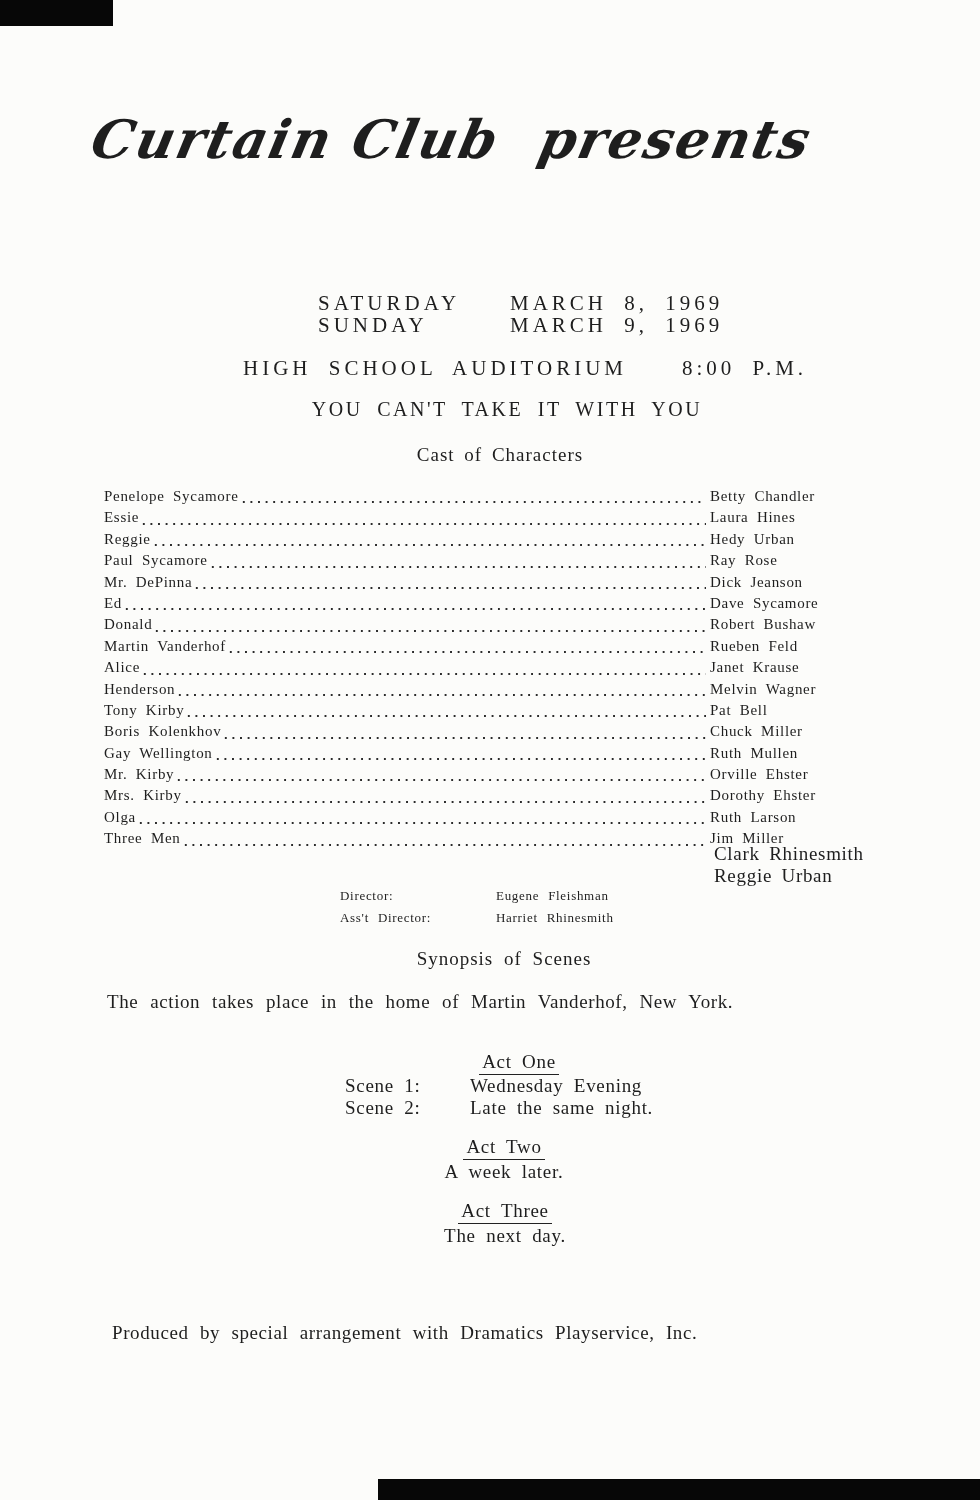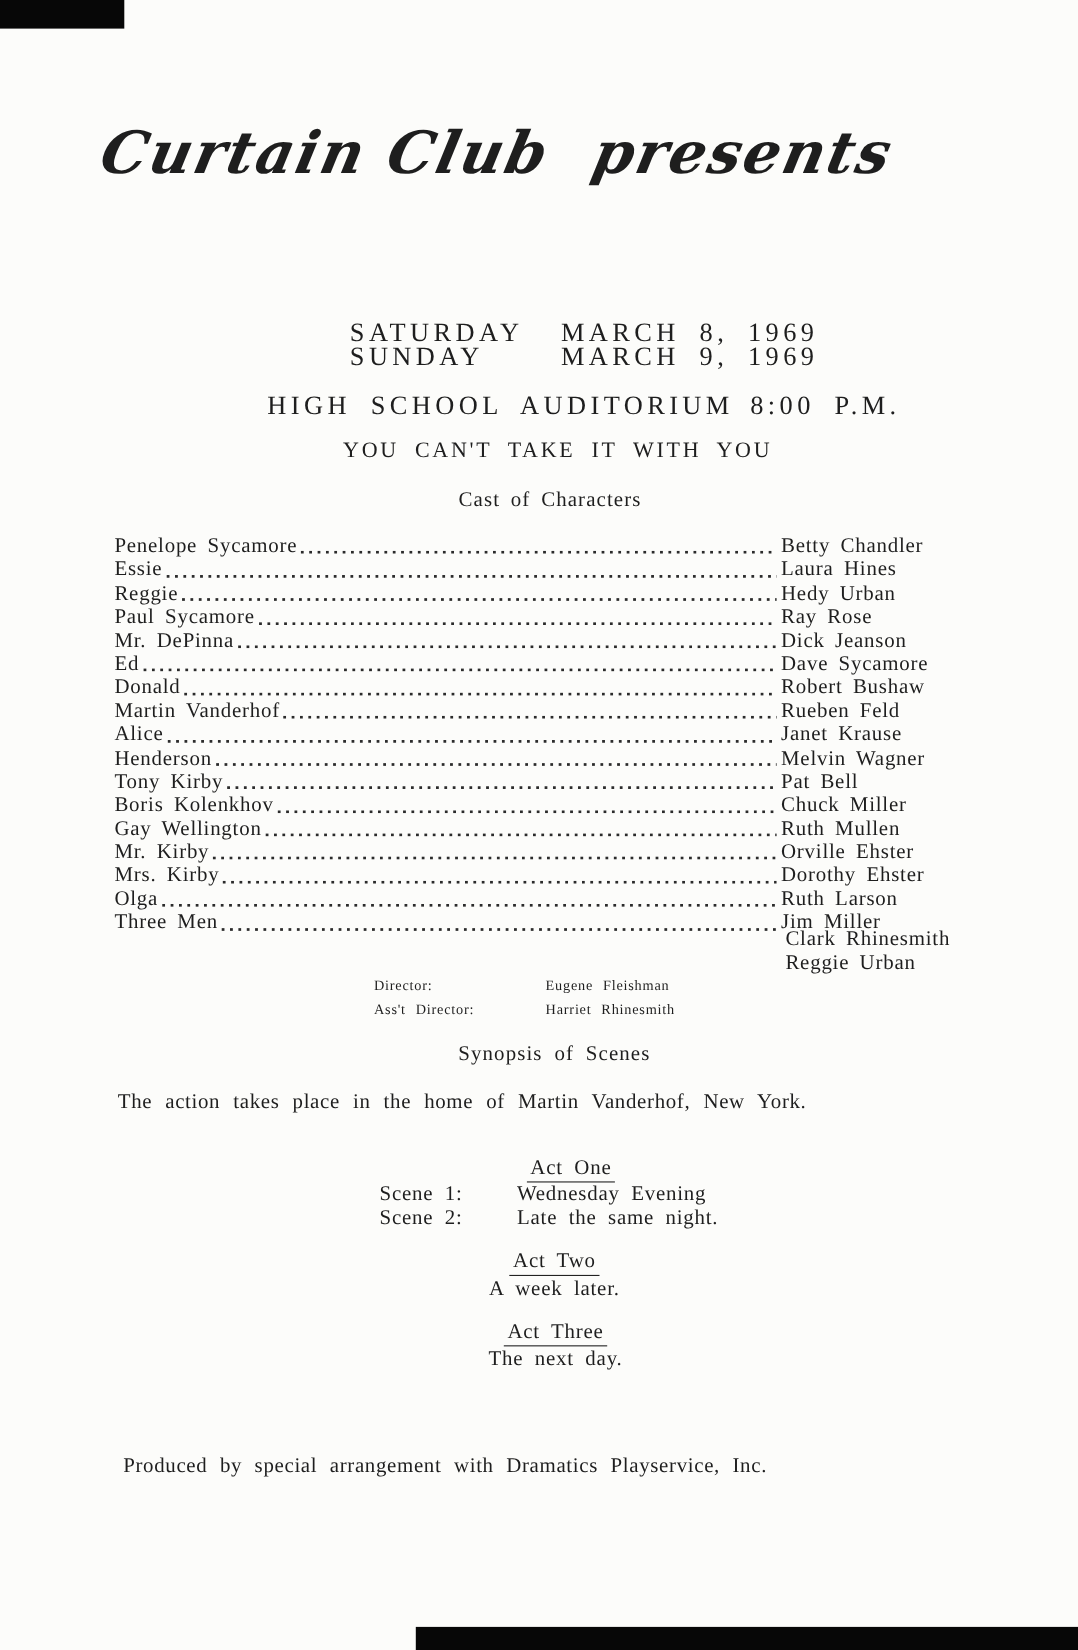--- a/index.html
+++ b/index.html
@@ -15,40 +15,40 @@
 
   
   .script-title{
     position:absolute;left:86px;top:108px;
     font-family:"DejaVu Serif", serif;
     font-style:italic;font-weight:700;font-size:53px;
     letter-spacing:2px;white-space:pre;
     transform:skewX(-12deg);transform-origin:left bottom;
   }
 
-  .tw{letter-spacing:4px;word-spacing:8px;font-size:24px;white-space:nowrap;}
+  .tw{letter-spacing:4px;word-spacing:8px;font-size:21px;white-space:nowrap;}
 
   .dates{position:absolute;left:318px;top:292px;line-height:22px;}
   .date-row{display:flex;}
   .date-day{width:192px;}
 
   .venue-line{position:absolute;left:16px;top:356px;width:980px;height:24px;}
   .venue{position:absolute;left:227px;}
   .time{position:absolute;left:666px;}
 
   .show-title{
     position:absolute;left:17px;top:398px;width:980px;text-align:center;
     font-size:20px;letter-spacing:2.5px;word-spacing:7px;
   }
   .cast-heading{
     position:absolute;left:10px;top:444px;width:980px;text-align:center;
     font-size:19px;letter-spacing:1px;word-spacing:4px;
   }
 
-  .cast-list{position:absolute;left:104px;top:486px;width:786px;font-size:19px;letter-spacing:.7px;word-spacing:4px;}
+  .cast-list{position:absolute;left:104px;top:486px;width:786px;font-size:15px;letter-spacing:.7px;word-spacing:4px;}
   .cast-row{display:flex;height:21.4px;line-height:21.4px;}
   .char{white-space:nowrap;}
   .actor{width:180px;white-space:nowrap;}
   .leader{
     flex:1;margin:0 4px 0 1px;
     background-image:radial-gradient(circle, #2b2b2b 1.3px, rgba(0,0,0,0) 1.45px);
     background-size:7.6px 4px;background-repeat:repeat-x;
     background-position:0 calc(100% - 3px);
   }
   .extra-actors{position:absolute;left:714px;top:843px;font-size:19px;line-height:21.5px;letter-spacing:.7px;word-spacing:4px;white-space:nowrap;}

